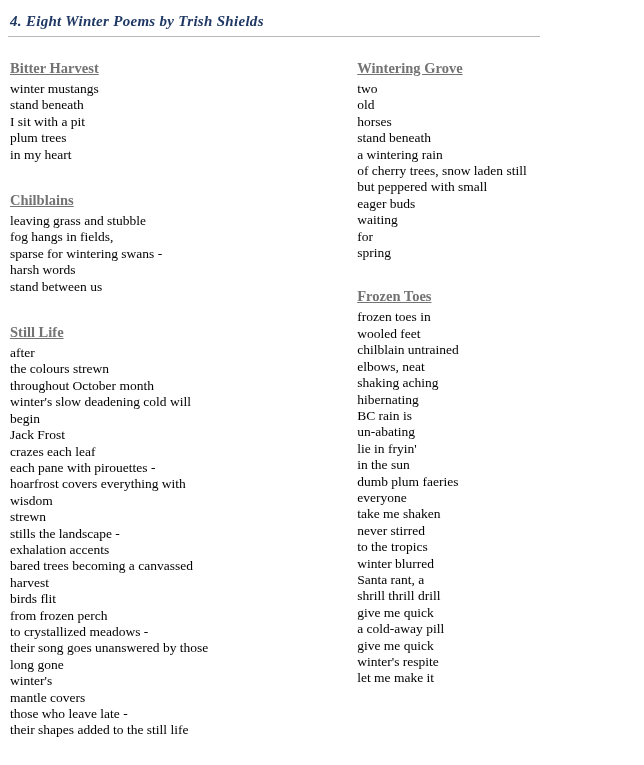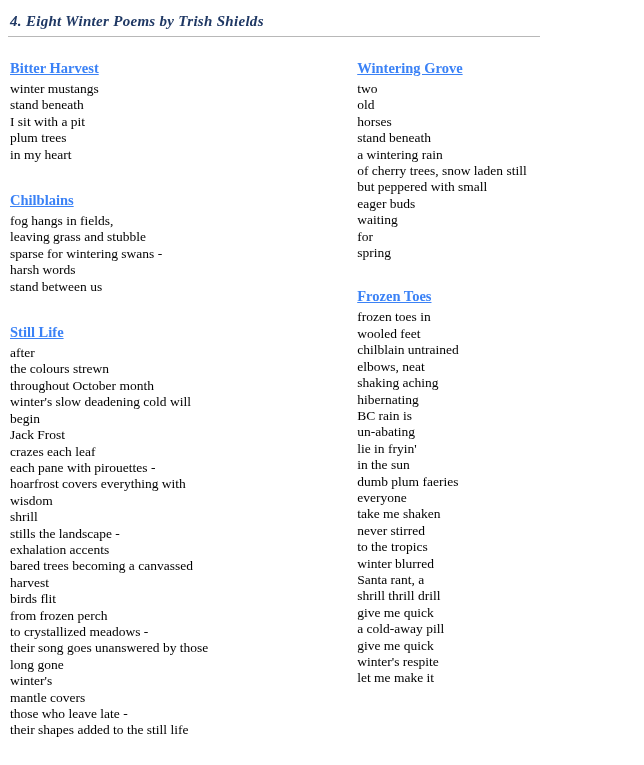--- a/index.html
+++ b/index.html
@@ -55,21 +55,21 @@
     width: 220px;
     padding-left: 0px;
   }
   .poem {
     margin-bottom: 0;
   }
   .poem-title {
     font-family: "Liberation Serif", serif;
     font-size: 14.5px;
     font-weight: bold;
-    color: #3b82f6;
+    color: #737373;
     text-decoration: underline;
     display: inline-block;
     line-height: 17px;
   }
   .poem-body {
     font-family: "Liberation Serif", serif;
     font-size: 13.5px;
     line-height: 16.4px;
     color: #000000;
     margin-top: 4px;
@@ -101,22 +101,22 @@
           <div>plum trees</div>
           <div>in my heart</div>
         </div>
       </div>
 
       <div class="gap-lg"></div>
 
       <div class="poem">
         <div class="poem-title">Chilblains</div>
         <div class="poem-body">
+          <div>leaving grass and stubble</div>
           <div>fog hangs in fields,</div>
-          <div>leaving grass and stubble</div>
           <div>sparse for wintering swans -</div>
           <div>harsh words</div>
           <div>stand between us</div>
         </div>
       </div>
 
       <div class="gap-lg"></div>
 
       <div class="poem">
         <div class="poem-title">Still Life</div>
@@ -124,21 +124,21 @@
           <div>after</div>
           <div>the colours strewn</div>
           <div>throughout October month</div>
           <div>winter's slow deadening cold will</div>
           <div>begin</div>
           <div>Jack Frost</div>
           <div>crazes each leaf</div>
           <div>each pane with pirouettes -</div>
           <div>hoarfrost covers everything with</div>
           <div>wisdom</div>
-          <div>shrill</div>
+          <div>strewn</div>
           <div>stills the landscape -</div>
           <div>exhalation accents</div>
           <div>bared trees becoming a canvassed</div>
           <div>harvest</div>
           <div>birds flit</div>
           <div>from frozen perch</div>
           <div>to crystallized meadows -</div>
           <div>their song goes unanswered by those</div>
           <div>long gone</div>
           <div>winter's</div>

